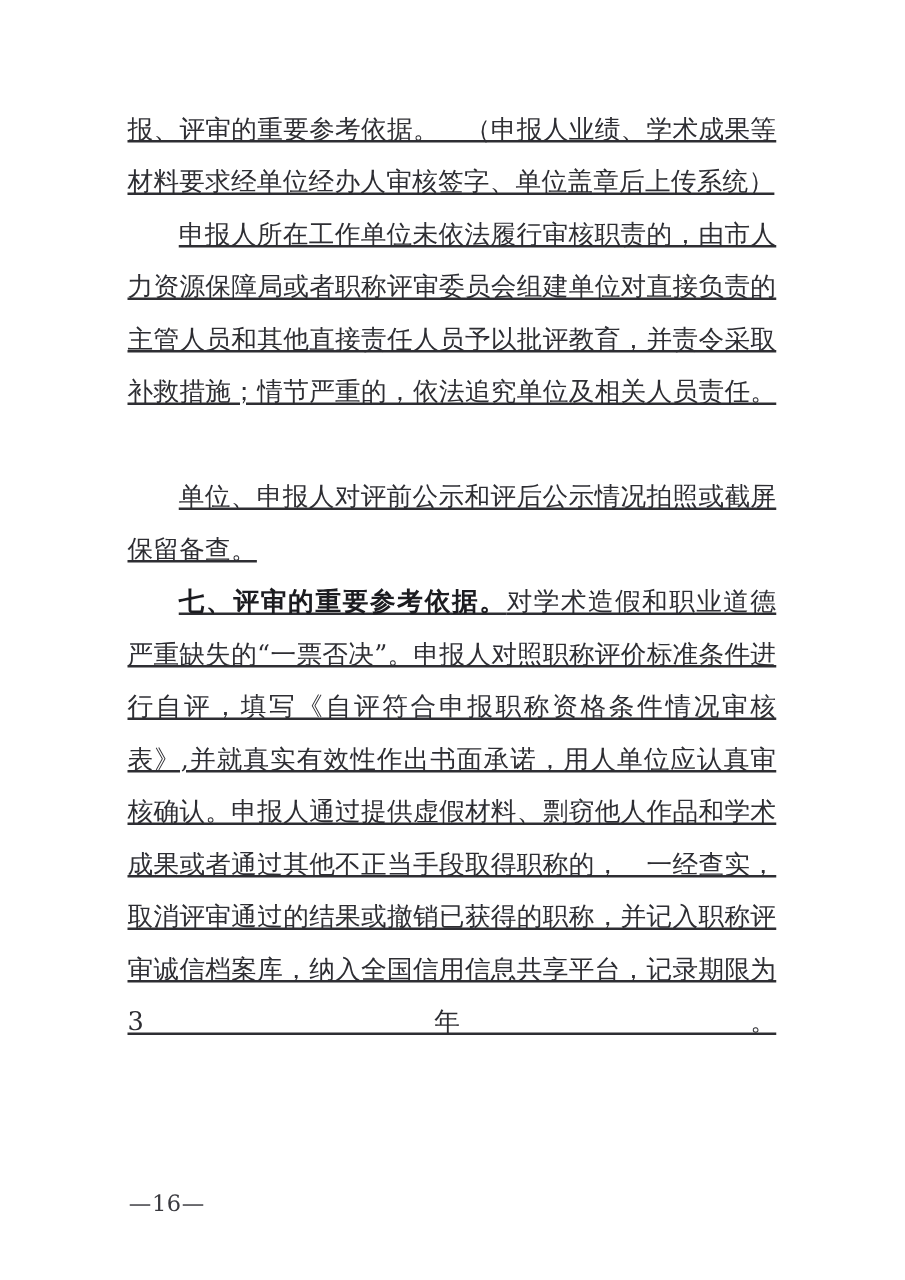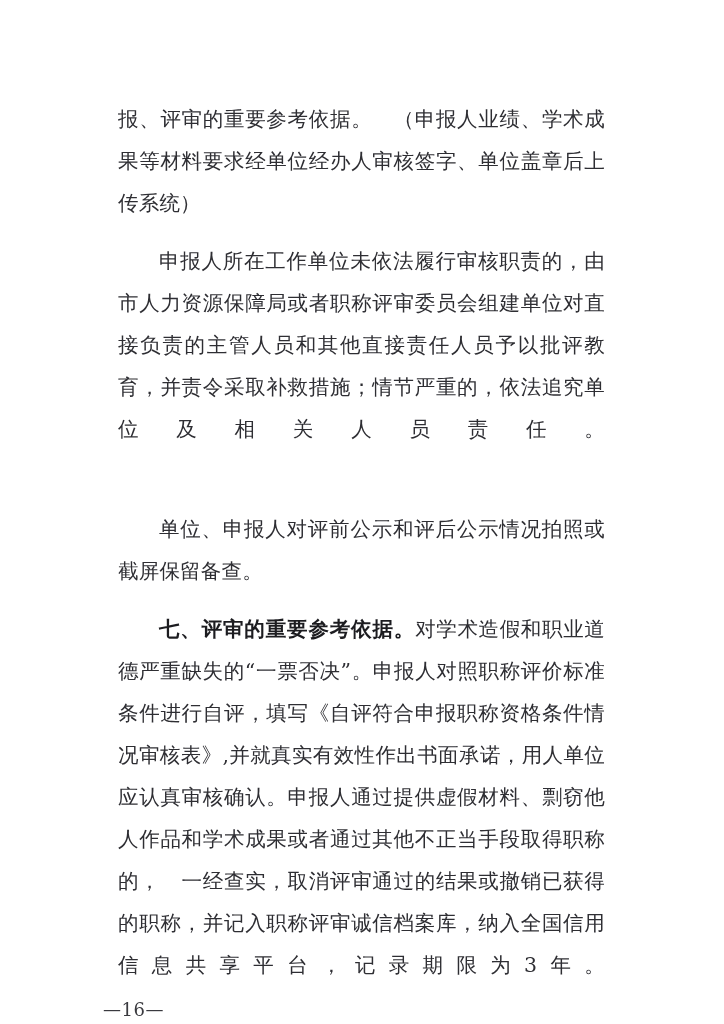--- a/index.html
+++ b/index.html
@@ -25,29 +25,30 @@
   }
 
   .content {
     position: absolute;
     left: 102px;
     top: 82px;
     width: 519px;
   }
 
   .para {
-    margin: 16px;
+    margin: 0;
     font-size: 20.5px;
     line-height: 42px;
     color: #2e2e33;
     text-align: justify;
     text-justify: inter-character;
     letter-spacing: 0.2px;
     text-indent: 0;
     word-break: break-all;
+    text-decoration: underline;
     -webkit-font-smoothing: antialiased;
   }
 
   .para.indent {
     text-indent: 41px;
   }
 
   .para b,
   .para .bold {
     font-weight: 700;
@@ -67,21 +68,20 @@
 
   .page-number {
     position: absolute;
     left: 103px;
     top: 952px;
     font-size: 18px;
     line-height: 24px;
     color: #3a3a3f;
     letter-spacing: 0.5px;
     font-family: "DejaVu Serif", "Liberation Serif", serif;
-    margin-top: 46px;
   }
 </style>
 </head>
 <body>
 
 <div class="page">
 
   <div class="content">
 
     <p class="para nostretch">

